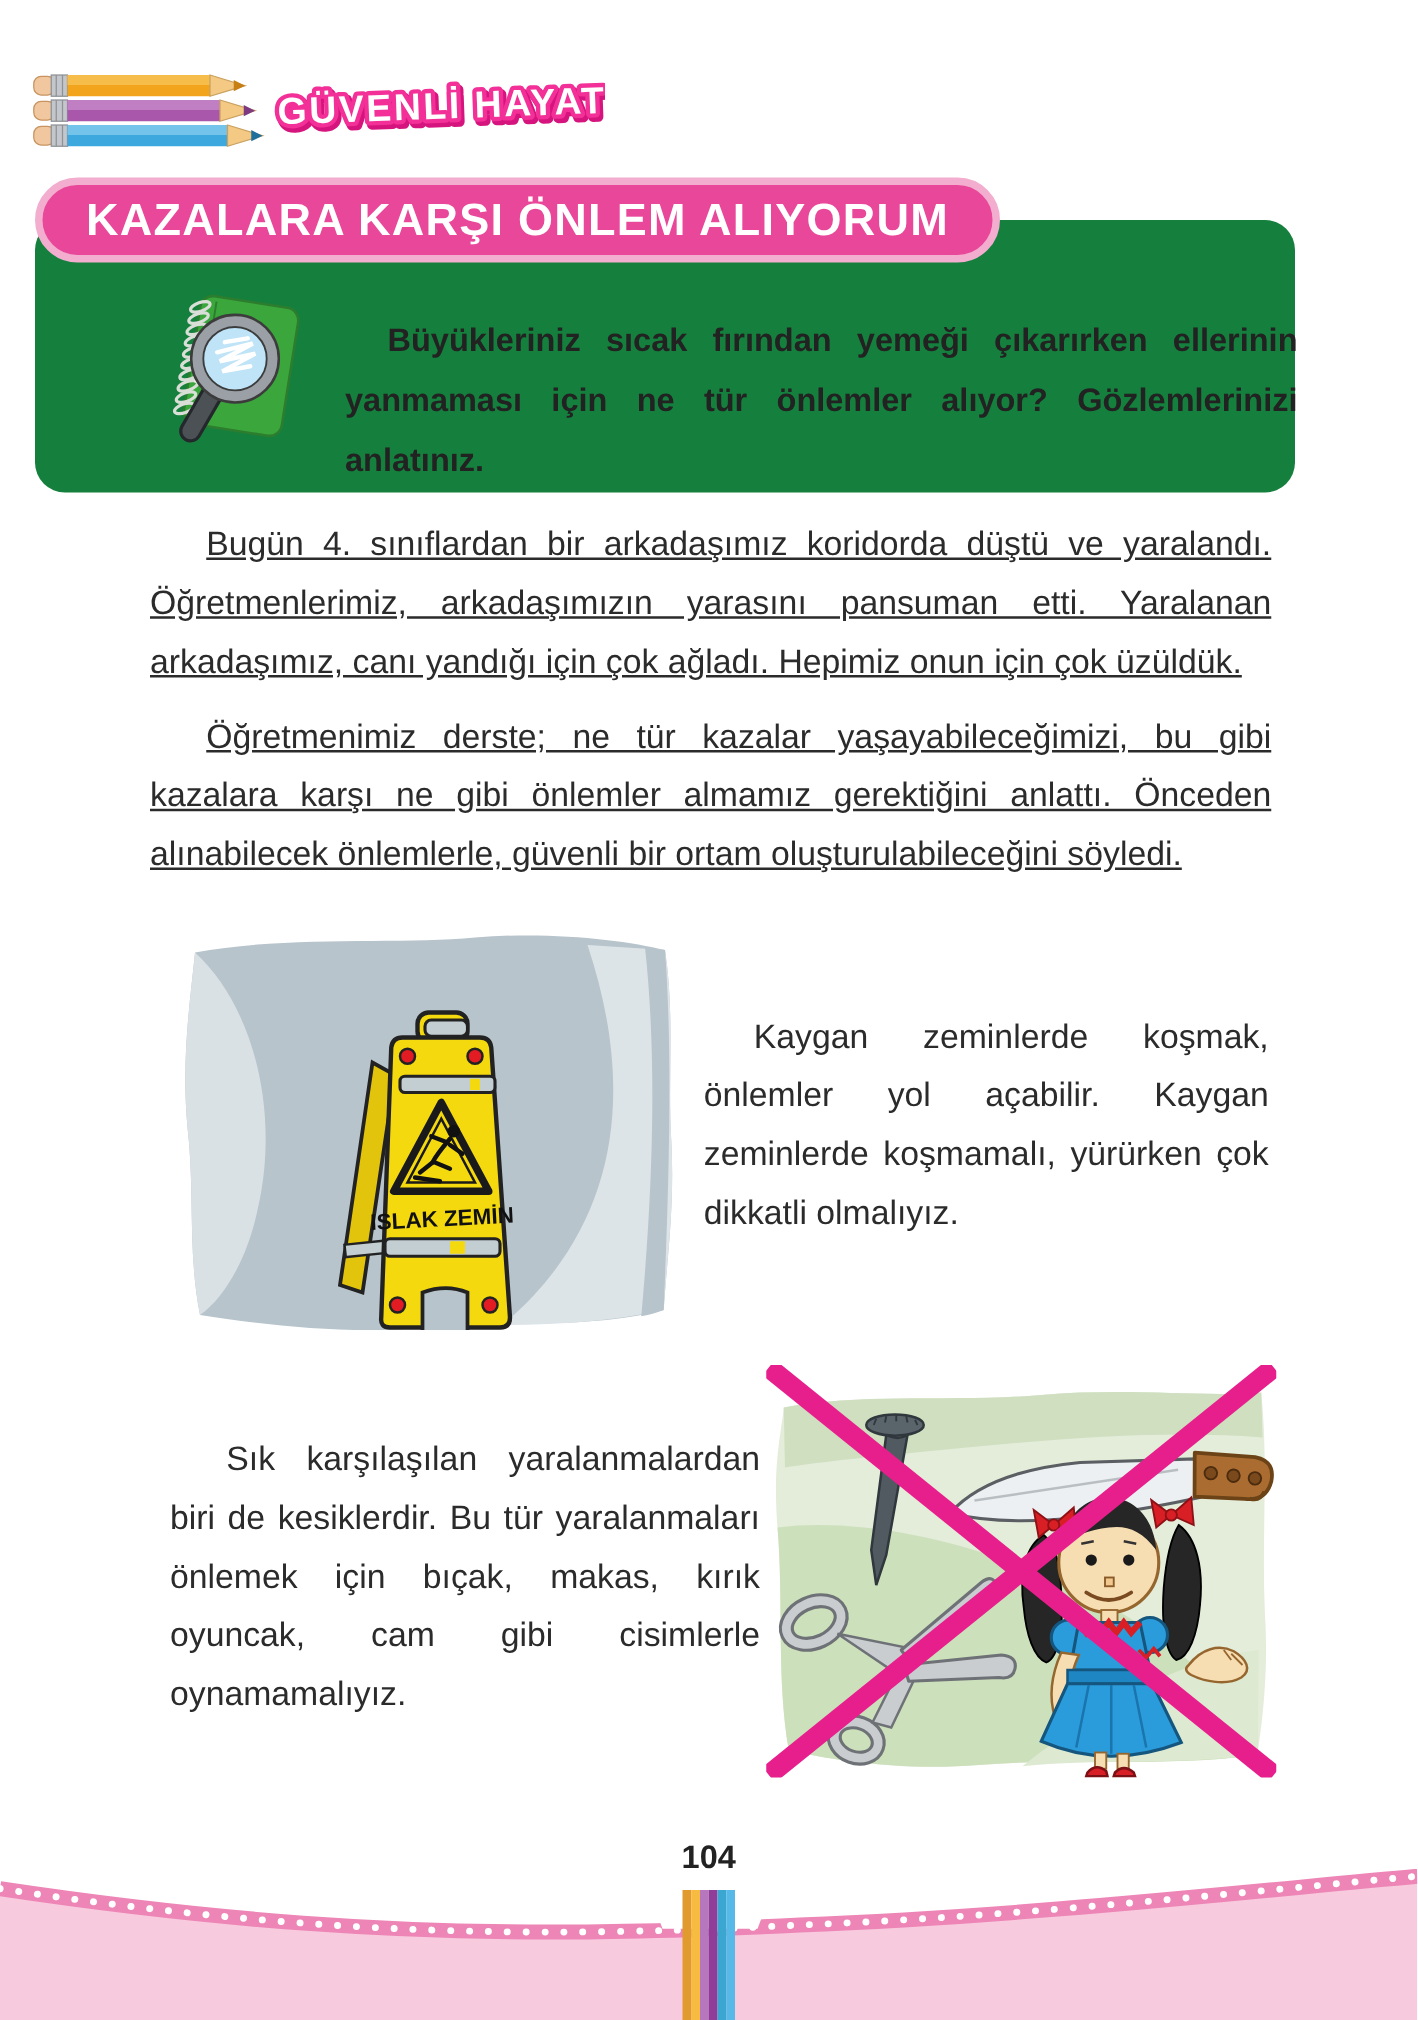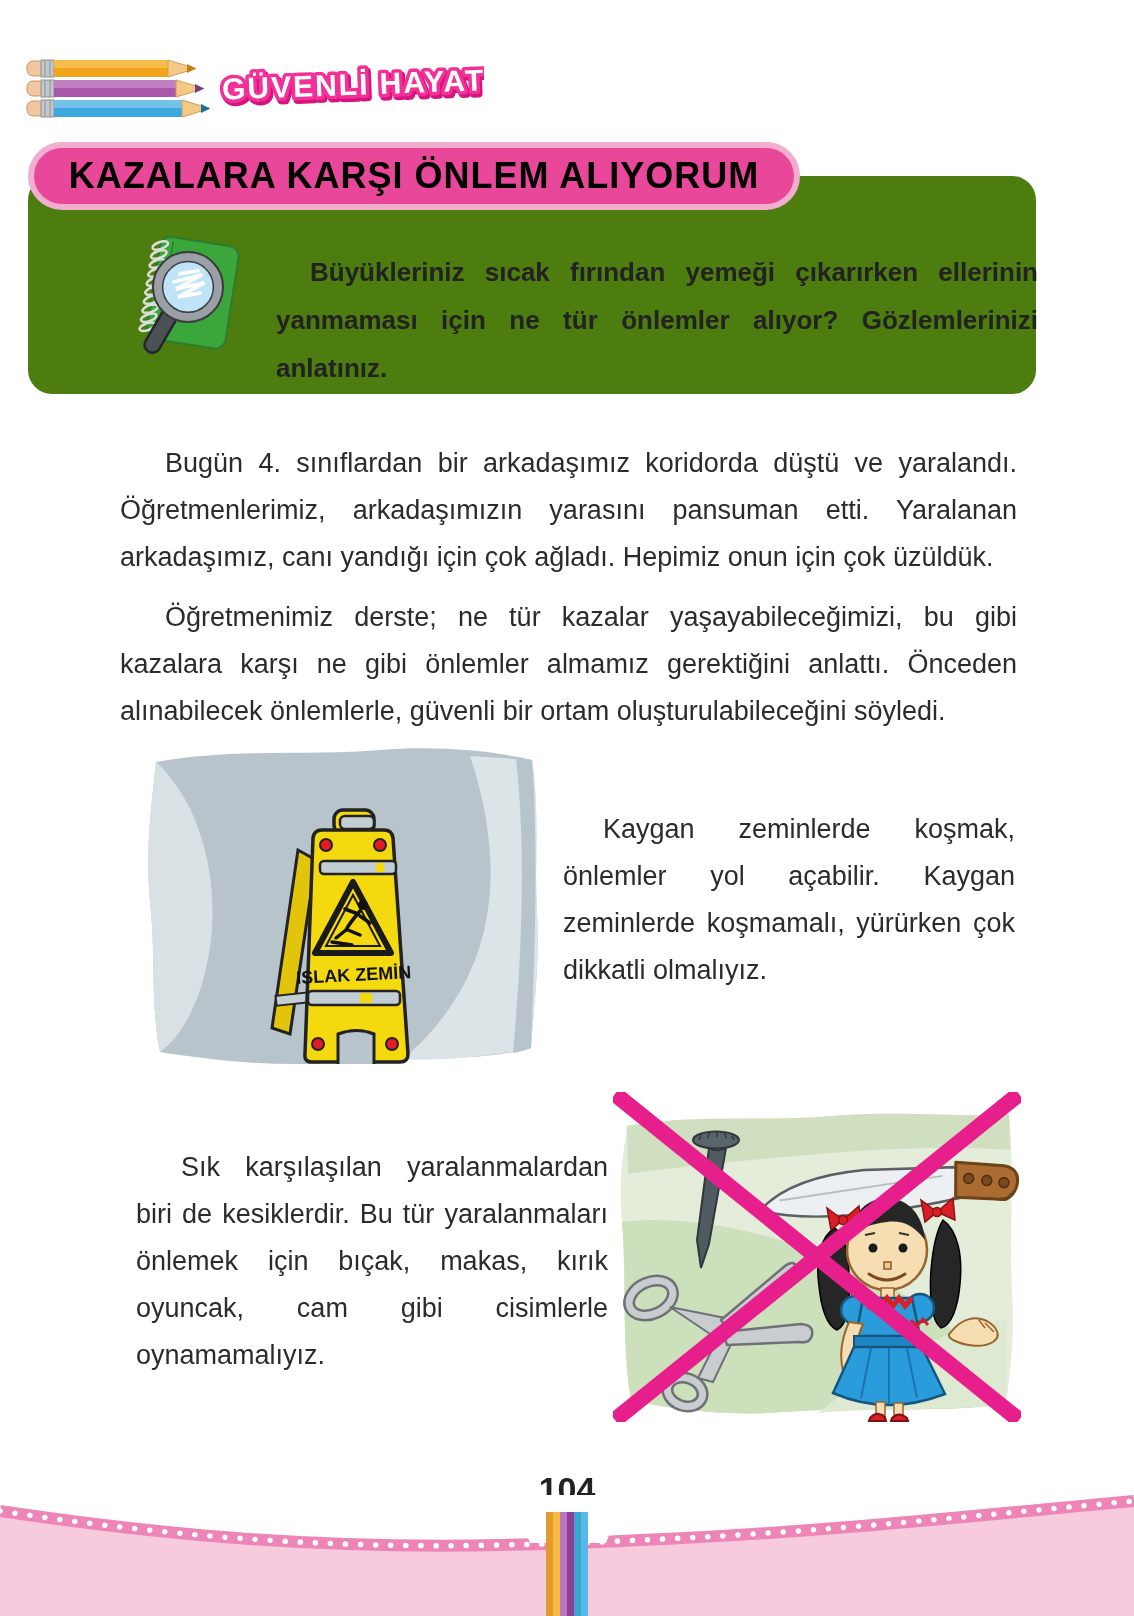--- a/index.html
+++ b/index.html
@@ -7,44 +7,44 @@
         font-family:"Liberation Sans",sans-serif;color:#2b2b2b;}
   .abs{position:absolute;}
 
   
   .topbar{position:absolute;left:0;top:44px;width:1134px;height:90px;}
 
   
   .banner{position:absolute;left:28px;top:142px;width:772px;height:68px;
           background:#e8479a;border:6px solid #f3aecf;border-radius:36px;
           box-sizing:border-box;display:flex;align-items:center;justify-content:center;}
-  .banner span{color:#000000;font-weight:bold;font-size:36px;letter-spacing:1px;white-space:nowrap;}
+  .banner span{color:#ffffff;font-weight:bold;font-size:36px;letter-spacing:1px;white-space:nowrap;}
 
   
   .activity-box{position:absolute;left:28px;top:176px;width:1008px;height:218px;
-                background:#4d7c0f;border-radius:24px;}
+                background:#15803d;border-radius:24px;}
   .question{position:absolute;left:248px;top:72px;width:762px;margin:0;
             font-size:26px;font-weight:bold;line-height:48px;text-align:justify;text-indent:34px;color:#222;}
 
   
-  .bodytext{position:absolute;left:120px;top:440px;width:897px;}
+  .bodytext{position:absolute;left:120px;top:412px;width:897px;text-decoration:underline;}
   .bodytext p{margin:0 0 13px 0;font-size:27px;line-height:47px;text-align:justify;text-indent:45px;color:#2b2b2b;}
 
   .slip-text{position:absolute;left:563px;top:806px;width:452px;margin:0;
              font-size:27px;line-height:47px;text-align:justify;text-indent:40px;}
   .cuts-text{position:absolute;left:120px;top:1128px;width:472px;margin:16px;
              font-size:27px;line-height:47px;text-align:justify;text-indent:45px;}
 
   figure{margin:0;padding:0;}
   .fig-wetfloor{position:absolute;left:140px;top:742px;width:406px;height:332px;}
   .fig-crossed{position:absolute;left:613px;top:1092px;width:408px;height:330px;}
 
   
   .page-number{position:absolute;left:0;top:1470px;width:1134px;text-align:center;
-               font-size:34px;font-weight:bold;color:#222;}
+               font-size:26px;font-weight:bold;color:#222;}
   .wave-svg{position:absolute;left:0;top:1495px;width:1134px;height:121px;}
   .stripes{position:absolute;left:546px;top:1512px;width:42px;height:104px;display:flex;}
   .stripes div{flex:1;}
 </style>
 </head>
 <body>
 
 <div class="page">
 
   <div class="topbar">

